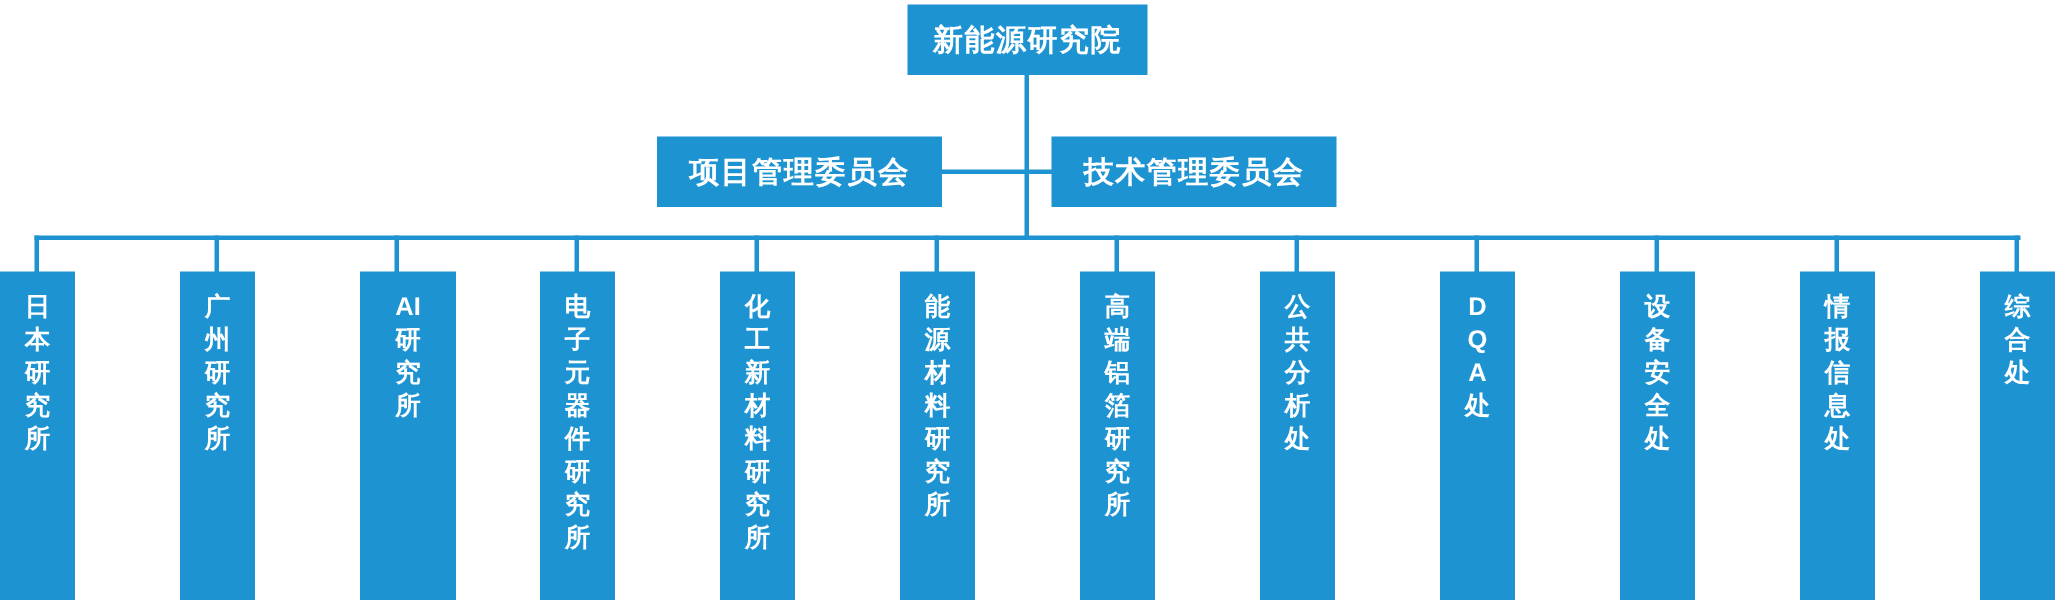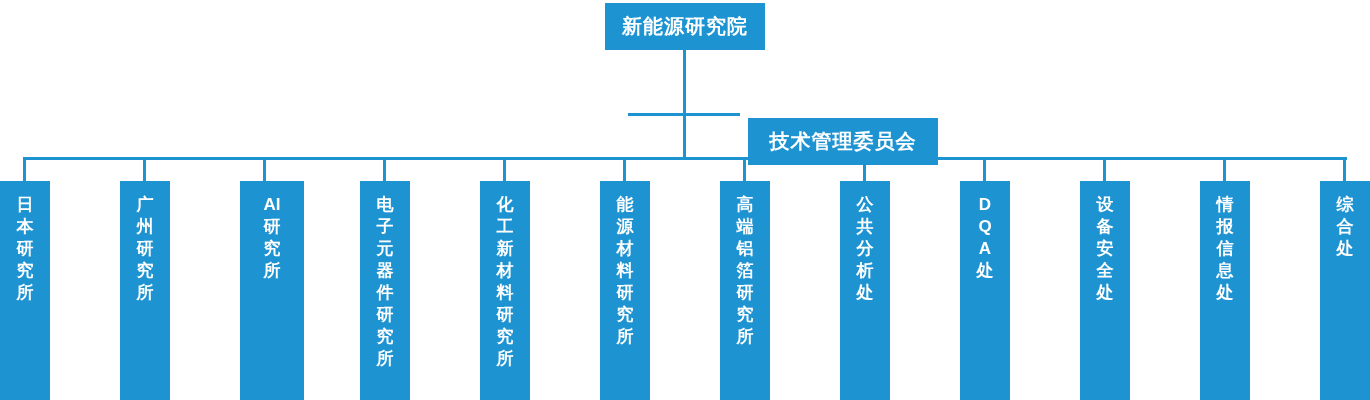--- a/index.html
+++ b/index.html
@@ -23,21 +23,21 @@
   }
   .node.root {
     left: 605px; top: 3px; width: 160px; height: 47px;
     font-size: 20px; letter-spacing: 1px;
   }
   .node.committee {
     top: 91px; width: 190px; height: 47px;
     font-size: 20px; letter-spacing: 1px;
   }
   .node.committee.left  { left: 438px; }
-  .node.committee.right { left: 748px; margin-top: 27px; }
+  .node.committee.right { left: 701px; }
   .dept {
     position: absolute;
     top: 181px;
     width: 50px;
     height: 219px;
     background: #1E93D2;
     color: #ffffff;
     font-weight: bold;
     font-size: 17px;
     line-height: 22px;
@@ -59,20 +59,21 @@
 <body>
 
 <div class="canvas">
 
   <div class="line trunk"></div>
   <div class="line cmte-link"></div>
   <div class="line main-h"></div>
 
   <div class="node root">新能源研究院</div>
 
+  <div class="node committee left">项目管理委员会</div>
   <div class="node committee right">技术管理委员会</div>
 
   <div id="departments">
       <div class="line stub" style="left: 23px;"></div>
       <div class="dept" style="left: 0px; width: 50px;">日
 本
 研
 究
 所</div>
       <div class="line stub" style="left: 143px;"></div>

